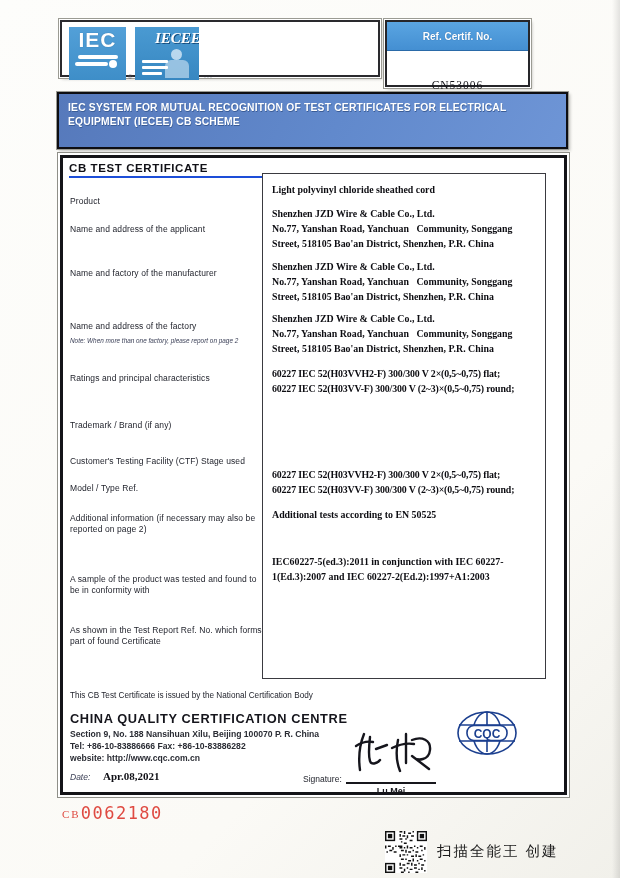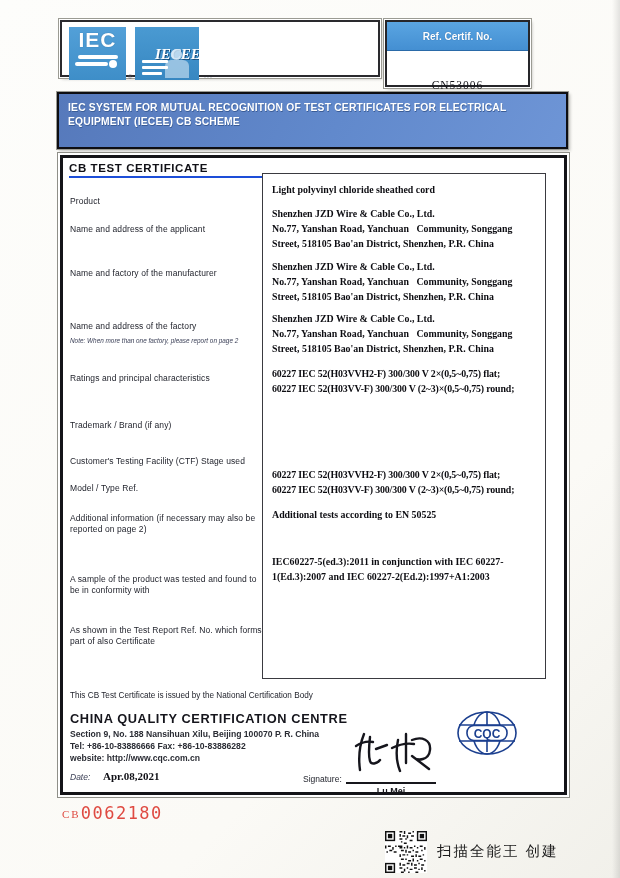--- a/index.html
+++ b/index.html
@@ -35,21 +35,21 @@
   .iec-bar{ position:relative; margin:2px auto 0; background:#fff; height:4px; width:40px; border-radius:2px;}
   .iec-bar.b2{ width:33px; margin-left:6px; margin-top:3px;}
   .iec-dot{ position:absolute; right:-9px; top:-2px; width:8px; height:8px; background:#fff; border-radius:50%;}
   .reg-mark{ position:absolute; left:66px; top:52px; font-size:6px; color:#5a5a66;}
   .iecee-square{
     position:absolute; left:73px; top:5px; width:64px; height:53px;
     background:linear-gradient(#4a9ad2,#3787c1); overflow:hidden;
   }
   .iecee-text{
     font-family:"Liberation Serif", serif; font-style:italic; font-weight:bold;
-    color:#fff; font-size:15px; text-align:center; margin-top:19px; letter-spacing:0px;
+    color:#fff; font-size:15px; text-align:center; margin-top:3px; letter-spacing:0px;
     text-shadow:1px 1px 0 #174f7e;
     padding-left:20px;
   }
   .iecee-fig-head{ position:absolute; left:36px; top:22px; width:11px; height:11px; border-radius:50%;
     background:#cfe4f4; opacity:.85;}
   .iecee-fig-body{ position:absolute; left:30px; top:33px; width:24px; height:18px; border-radius:6px 6px 0 0;
     background:#aecfe8; opacity:.8;}
   .iecee-bar{ position:absolute; left:7px; height:3px; width:26px; background:#fff; border-radius:1px;}
   .logo-dots{ position:absolute; left:142px; top:50px; font-size:7px; color:#8f9aa8; letter-spacing:1px;}
 
@@ -179,21 +179,21 @@
       <div class="label" style="top:66px">Name and address of the applicant</div>
       <div class="label" style="top:110px">Name and factory of the manufacturer</div>
       <div class="label" style="top:163px">Name and address of the factory</div>
       <div class="note" style="top:179px">Note: When more than one factory, please report on page 2</div>
       <div class="label" style="top:215px">Ratings and principal characteristics</div>
       <div class="label" style="top:262px">Trademark / Brand (if any)</div>
       <div class="label" style="top:298px">Customer's Testing Facility (CTF) Stage used</div>
       <div class="label" style="top:325px">Model / Type Ref.</div>
       <div class="label" style="top:355px">Additional information (if necessary may also be reported on page 2)</div>
       <div class="label" style="top:416px">A sample of the product was tested and found to be in conformity with</div>
-      <div class="label" style="top:467px">As shown in the Test Report Ref. No. which forms part of also Certificate</div>
+      <div class="label" style="top:467px">As shown in the Test Report Ref. No. which forms part of found Certificate</div>
 
       <div class="value-box">
         <div class="val" style="top:8px">Light polyvinyl chloride sheathed cord</div>
 
         <div class="val" style="top:32px">Shenzhen JZD Wire &amp; Cable Co., Ltd.</div>
         <div class="val" style="top:47px">No.77, Yanshan Road, Yanchuan   Community, Songgang Street, 518105 Bao'an District, Shenzhen, P.R. China</div>
 
         <div class="val" style="top:85px">Shenzhen JZD Wire &amp; Cable Co., Ltd.</div>
         <div class="val" style="top:100px">No.77, Yanshan Road, Yanchuan   Community, Songgang Street, 518105 Bao'an District, Shenzhen, P.R. China</div>
 

